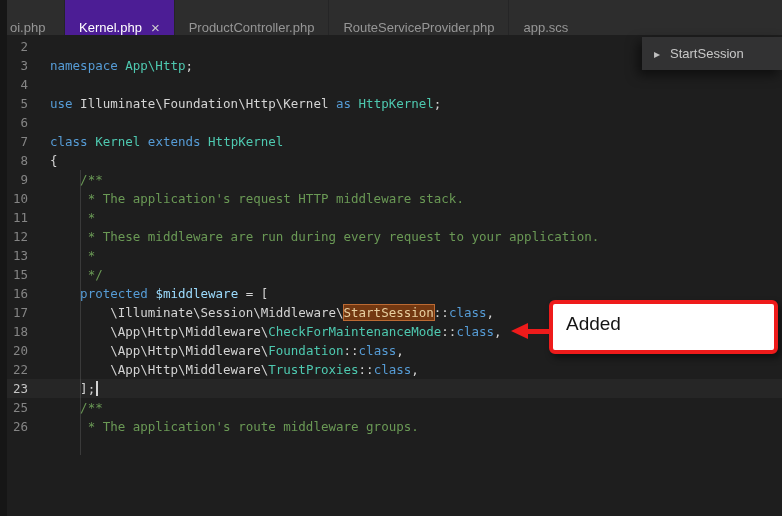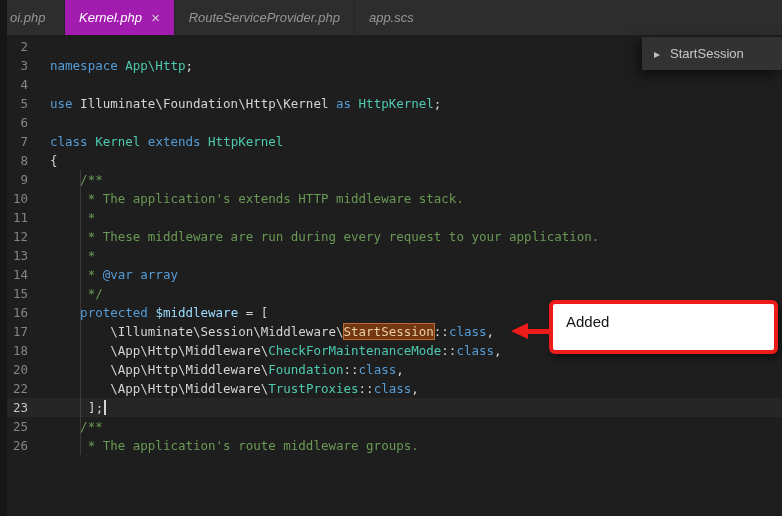--- a/index.html
+++ b/index.html
@@ -11,46 +11,46 @@
   }
 
   
   .left-strip{ position:absolute; left:0; top:0; width:7px; height:516px; background:#161616; z-index:9; }
 
   
   .tabbar{
     display:flex; height:35px; background:#252526; overflow:hidden; position:relative; z-index:2;
   }
   .tab{
-    display:flex; align-items:center; padding:0 14px;
+    display:flex; align-items:flex-end; padding:0 14px;
     background:#2d2d2d; color:#969696; font-size:13px;
-    margin-right:1px; white-space:nowrap; cursor:pointer; flex:0 0 auto;font-style:italic;
+    margin-right:1px; white-space:nowrap; cursor:pointer; flex:0 0 auto;
   }
-  .tab.active{ background:#a21caf; color:#ffffff; }
+  .tab.active{ background:#4c1d95; color:#ffffff; }
   .tab .close{ font-size:15px; margin-left:9px; color:#d0d0d0; line-height:1; }
   .tab.cut-left{ width:64px; min-width:64px; padding:0 0 0 10px; overflow:hidden; }
   .tab.cut-right{ flex:1 1 auto; margin-right:0; overflow:hidden; padding-right:0; }
 
   
   .popup{
     position:absolute; top:37px; right:0; width:140px; height:33px;
     background:#323233; display:flex; align-items:center; gap:10px;
     padding:0 10px 0 12px; color:#c8c8c8; font-size:13px;
     box-shadow:-4px 5px 12px rgba(0,0,0,0.55); z-index:7; cursor:pointer;
   }
   .popup .chev{ color:#c0c0c0; font-size:12px; }
 
   
   .editor{
     position:absolute; top:35px; left:0; right:0; bottom:0;
     font-family:"DejaVu Sans Mono", monospace;
     font-size:12.5px; line-height:19px; padding-top:2px; z-index:1;
   }
   .line{ display:flex; white-space:pre; height:19px; }
-  .line.active{ background:rgba(255,255,255,0.04);gap:8px; }
+  .line.active{ background:rgba(255,255,255,0.04); }
   .gutter{
     width:43px; min-width:43px; text-align:right; padding-right:15px; color:#858585;
   }
   .line.active .gutter{ color:#c6c6c6; }
   .code{ padding-left:7px; color:#d4d4d4; }
 
   .kw   { color:var(--kw,  #569cd6); }
   .type { color:var(--ty,  #4ec9b0); }
   .cm   { color:var(--cm,  #6a9955); }
   .var  { color:var(--vr,  #9cdcfe);text-align:right; }
@@ -68,21 +68,21 @@
   .indent-guide{
     position:absolute; left:80px; top:170px; width:1px; height:285px;
     background:#3a3a3a; z-index:0;
   }
 
   
   .ann-box{
     position:absolute; left:549px; top:300px; width:229px; height:54px;
     background:#ffffff; border:4px solid var(--red,#ee1b1b); border-radius:6px;
     box-shadow:3px 4px 7px rgba(0,0,0,0.45);
-    color:#141414; font-size:15px; padding:9px 0 0 13px; z-index:8;
+    color:#141414; font-size:19px; padding:9px 0 0 13px; z-index:8;
     font-family:"Liberation Sans", sans-serif;
   }
   .ann-line{ position:absolute; left:527px; top:329px; width:25px; height:5px; background:var(--red,#ee1b1b); z-index:8; }
   .ann-head{
     position:absolute; left:511px; top:323px; width:0; height:0; z-index:8;
     border-top:8px solid transparent; border-bottom:8px solid transparent;
     border-right:17px solid var(--red,#ee1b1b);
   }
 </style>
 </head>
@@ -90,41 +90,43 @@
 
 <div class="tabbar">
   <div class="tab cut-left">
     <span>oi.php</span>
   </div>
   <div class="tab active">
     <span>Kernel.php</span>
     <span class="close">×</span>
   </div>
   <div class="tab">
+    <span>ProductController.php</span>
+  </div>
+  <div class="tab">
     <span>RouteServiceProvider.php</span>
   </div>
   <div class="tab cut-right">
     <span>app.scs</span>
   </div>
 </div>
 
 <div class="editor" id="editor">
     <div class="line"><span class="gutter">2</span><span class="code"></span></div>
     <div class="line"><span class="gutter">3</span><span class="code"><span class="kw">namespace</span><span class="pl"> </span><span class="type">App\Http</span><span class="pl">;</span></span></div>
     <div class="line"><span class="gutter">4</span><span class="code"></span></div>
     <div class="line"><span class="gutter">5</span><span class="code"><span class="kw">use</span><span class="pl"> Illuminate\Foundation\Http\Kernel </span><span class="kw">as</span><span class="pl"> </span><span class="type">HttpKernel</span><span class="pl">;</span></span></div>
     <div class="line"><span class="gutter">6</span><span class="code"></span></div>
     <div class="line"><span class="gutter">7</span><span class="code"><span class="kw">class</span><span class="pl"> </span><span class="type">Kernel</span><span class="pl"> </span><span class="kw">extends</span><span class="pl"> </span><span class="type">HttpKernel</span></span></div>
     <div class="line"><span class="gutter">8</span><span class="code"><span class="pl">{</span></span></div>
     <div class="line"><span class="gutter">9</span><span class="code"><span class="cm">    /**</span></span></div>
-    <div class="line"><span class="gutter">10</span><span class="code"><span class="cm">     * The application's extends HTTP middleware stack.</span></span></div>
+    <div class="line"><span class="gutter">10</span><span class="code"><span class="cm">     * The application's request HTTP middleware stack.</span></span></div>
     <div class="line"><span class="gutter">11</span><span class="code"><span class="cm">     *</span></span></div>
     <div class="line"><span class="gutter">12</span><span class="code"><span class="cm">     * These middleware are run during every request to your application.</span></span></div>
     <div class="line"><span class="gutter">13</span><span class="code"><span class="cm">     *</span></span></div>
-    <div class="line"><span class="gutter">14</span><span class="code"><span class="cm">     * </span><span class="doc">@var array</span></span></div>
     <div class="line"><span class="gutter">15</span><span class="code"><span class="cm">     */</span></span></div>
     <div class="line"><span class="gutter">16</span><span class="code"><span class="pl">    </span><span class="kw">protected</span><span class="pl"> </span><span class="var">$middleware</span><span class="pl"> = [</span></span></div>
     <div class="line"><span class="gutter">17</span><span class="code"><span class="pl">        \Illuminate\Session\Middleware\</span><span class="match">StartSession</span><span class="pl">::</span><span class="kw">class</span><span class="pl">,</span></span></div>
     <div class="line"><span class="gutter">18</span><span class="code"><span class="pl">        \App\Http\Middleware\</span><span class="type">CheckForMaintenanceMode</span><span class="pl">::</span><span class="kw">class</span><span class="pl">,</span></span></div>
     <div class="line"><span class="gutter">20</span><span class="code"><span class="pl">        \App\Http\Middleware\</span><span class="type">Foundation</span><span class="pl">::</span><span class="kw">class</span><span class="pl">,</span></span></div>
     <div class="line"><span class="gutter">22</span><span class="code"><span class="pl">        \App\Http\Middleware\</span><span class="type">TrustProxies</span><span class="pl">::</span><span class="kw">class</span><span class="pl">,</span></span></div>
     <div class="line active"><span class="gutter">23</span><span class="code"><span class="pl">    ];</span><span class="cursor"></span></span></div>
     <div class="line"><span class="gutter">25</span><span class="code"><span class="cm">    /**</span></span></div>
     <div class="line"><span class="gutter">26</span><span class="code"><span class="cm">     * The application's route middleware groups.</span></span></div>
   </div>

